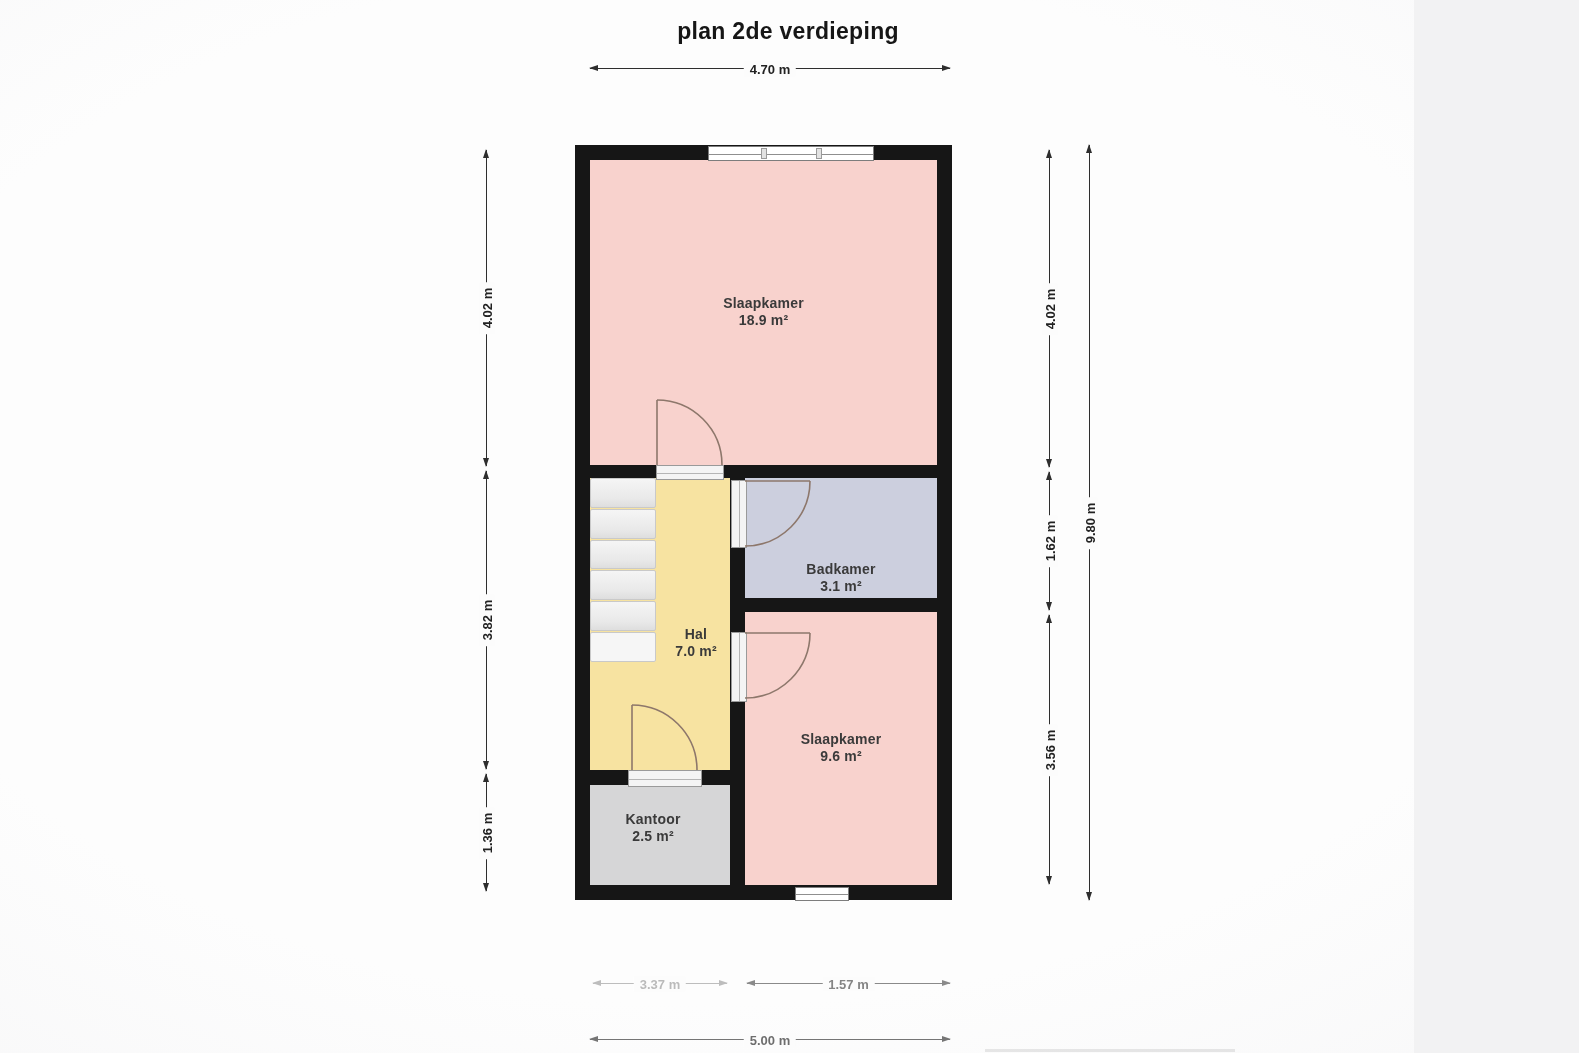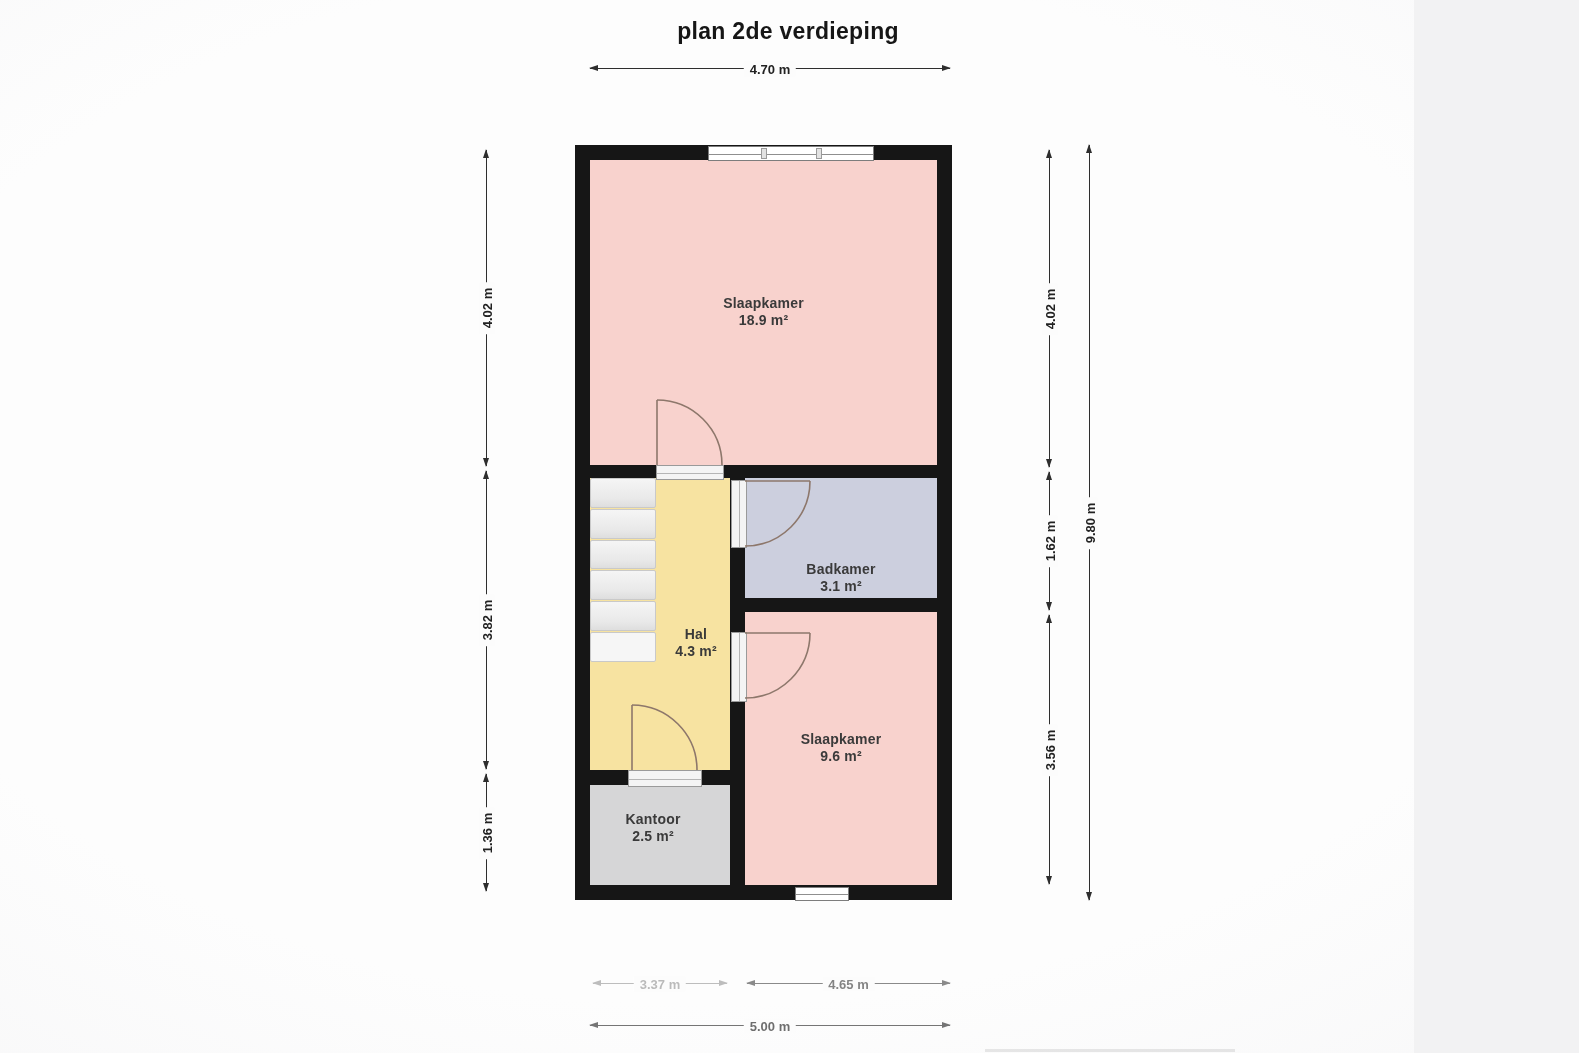--- a/index.html
+++ b/index.html
@@ -25,21 +25,21 @@
   .dim-v { width:0; border-left:1px solid #2e2e2e; }
   .dim-v::before { content:""; position:absolute; top:-1px; left:-4px;
     border-left:3.5px solid transparent; border-right:3.5px solid transparent; border-bottom:9px solid #2e2e2e; }
   .dim-v::after { content:""; position:absolute; bottom:-1px; left:-4px;
     border-left:3.5px solid transparent; border-right:3.5px solid transparent; border-top:9px solid #2e2e2e; }
   .dim-label {
     position:absolute; left:50%; top:50%; transform:translate(-50%,-50%);
     background:#fcfcfc; padding:0 6px; font-size:13px; font-weight:bold; color:#222; white-space:nowrap;
   }
   .dim-v .dim-label { left:0; transform:translate(-50%,-50%) rotate(-90deg); }
-  .fade-30 { opacity:0.30; } .fade-55 { opacity:0.55; } .fade-65 { opacity:0.65; }
+  .fade-30 { opacity:0.30; } .fade-55 { opacity:0.55; } .fade-65 { opacity:0.65;margin-top:14px; }
 
   
   .plan { position:absolute; left:575px; top:145px; width:377px; height:755px;padding-left:24px; }
   .room { position:absolute; }
   .wall { position:absolute; background:#161616; z-index:3; }
 
   .stairs { position:absolute; left:15px; top:333px; width:66px; height:184px;
     display:flex; flex-direction:column; gap:1px; z-index:2; }
   .step { flex:1; background:linear-gradient(180deg,#f5f5f5 0%, #e9e9e9 70%, #dedede 100%);
     border:1px solid #c9c9c9; border-radius:2px; }
@@ -92,21 +92,21 @@
   </div>
 
   <div class="dim dim-v" style="left:1089px; top:145px; height:755px;">
     <span class="dim-label">9.80 m</span>
   </div>
 
   <div class="dim dim-h fade-30" style="left:593px; top:983px; width:134px;">
     <span class="dim-label">3.37 m</span>
   </div>
   <div class="dim dim-h fade-55" style="left:747px; top:983px; width:203px;">
-    <span class="dim-label">4.65 m</span>
+    <span class="dim-label">1.57 m</span>
   </div>
   <div class="dim dim-h fade-65" style="left:590px; top:1025px; width:360px;">
     <span class="dim-label">5.00 m</span>
   </div>
 
   <div class="plan">
 
     <div class="room" style="left:15px; top:15px; width:347px; height:305px; background:#f8d2cd;"></div>
     <div class="room" style="left:15px; top:333px; width:140px; height:292px; background:#f7e3a1;"></div>
     <div class="room" style="left:170px; top:333px; width:192px; height:120px; background:#cccfde;"></div>
@@ -164,21 +164,21 @@
     <div class="room-label" style="left:108px; top:150px; width:161px;">
       <div>Slaapkamer</div>
       <div>18.9 m²</div>
     </div>
     <div class="room-label" style="left:186px; top:396px; width:160px;margin-top:20px;">
       <div>Badkamer</div>
       <div>3.1 m²</div>
     </div>
     <div class="room-label" style="left:61px; top:481px; width:120px;">
       <div>Hal</div>
-      <div>4.3 m²</div>
+      <div>7.0 m²</div>
     </div>
     <div class="room-label" style="left:186px; top:586px; width:160px;">
       <div>Slaapkamer</div>
       <div>9.6 m²</div>
     </div>
     <div class="room-label" style="left:8px; top:666px; width:140px;">
       <div>Kantoor</div>
       <div>2.5 m²</div>
     </div>
 

